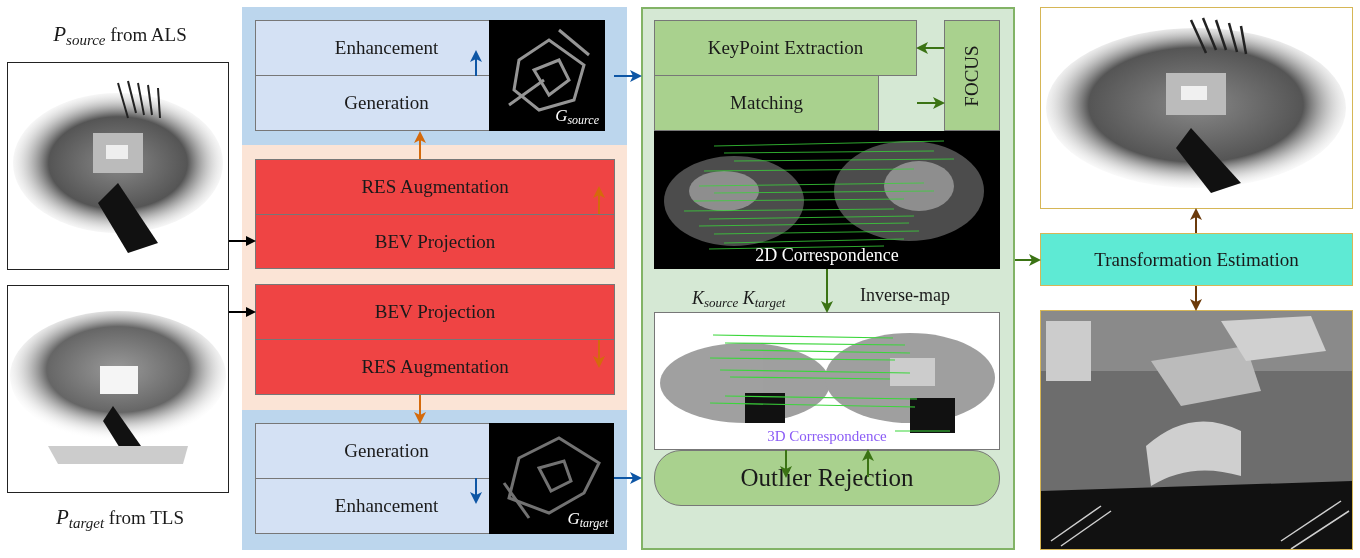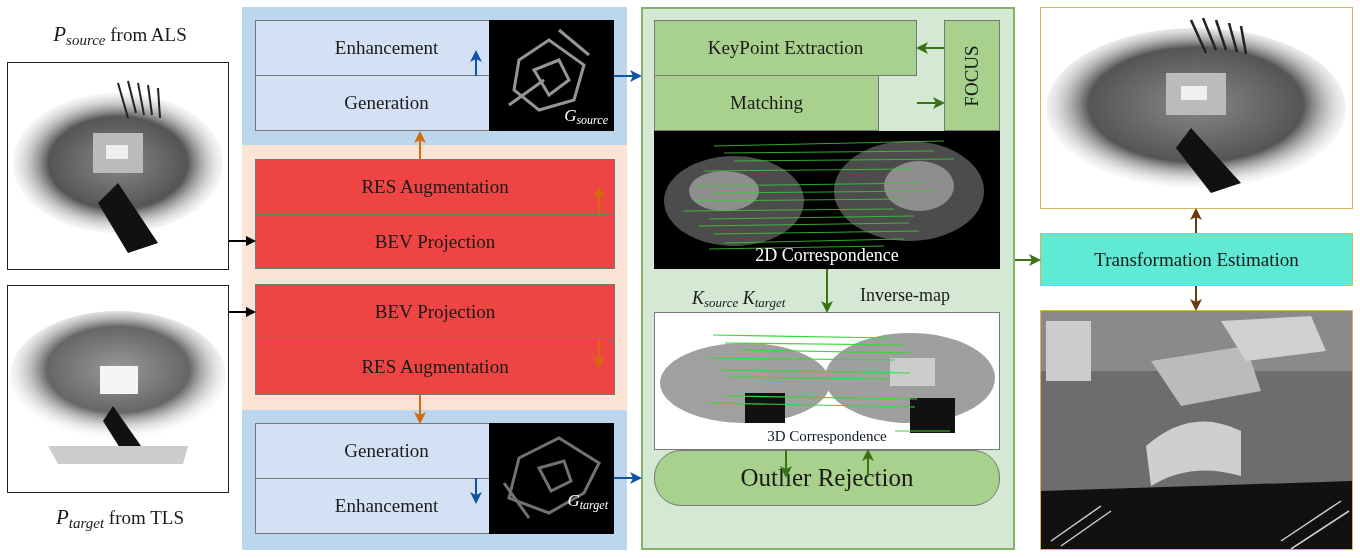--- a/index.html
+++ b/index.html
@@ -78,21 +78,21 @@
 <div class="abs panel-blue" style="left:242px;top:7px;width:385px;height:138px;"></div>
 <div class="abs panel-orange" style="left:242px;top:145px;width:385px;height:265px;"></div>
 <div class="abs panel-blue" style="left:242px;top:410px;width:385px;height:140px;"></div>
 
 <div class="abs box box-blue" style="left:255px;top:20px;width:235px;height:56px;">
   <span>Enhancement</span>
 </div>
 <div class="abs box box-blue" style="left:255px;top:75px;width:235px;height:56px;">
   <span>Generation</span>
 </div>
-<div class="abs blackimg" style="left:489px;top:20px;width:125px;height:111px;">
+<div class="abs blackimg" style="left:489px;top:20px;width:116px;height:111px;">
   <svg width="125" height="111">
     <g fill="none" stroke="#bbb" stroke-width="3" opacity="0.8">
       <path d="M30 40 L60 20 L95 45 L85 80 L50 90 L25 70 Z"></path>
       <path d="M45 50 L70 40 L80 60 L60 75 Z"></path>
       <line x1="20" y1="85" x2="55" y2="60"></line>
       <line x1="70" y1="10" x2="100" y2="35"></line>
     </g>
   </svg>
   <div class="abs label-white" style="right:6px;bottom:3px;">
     <i>G</i><sub>source</sub>
@@ -119,21 +119,21 @@
   <span>Enhancement</span>
 </div>
 <div class="abs blackimg" style="left:489px;top:423px;width:125px;height:111px;">
   <svg width="125" height="111">
     <g fill="none" stroke="#999" stroke-width="3" opacity="0.75">
       <path d="M30 35 L70 15 L110 40 L95 70 L60 90 L20 75 Z"></path>
       <path d="M50 45 L75 38 L82 58 L62 68 Z"></path>
       <line x1="15" y1="60" x2="40" y2="95"></line>
     </g>
   </svg>
-  <div class="abs label-white" style="right:6px;bottom:21px;">
+  <div class="abs label-white" style="right:6px;bottom:3px;">
     <i>G</i><sub>target</sub>
   </div>
 </div>
 
 <div class="abs panel-green" style="left:641px;top:7px;width:374px;height:543px;"></div>
 <div class="abs box box-green" style="left:654px;top:20px;width:263px;height:56px;">
   <span>KeyPoint Extraction</span>
 </div>
 <div class="abs box box-green" style="left:654px;top:75px;width:225px;height:56px;">
   <span>Matching</span>
@@ -190,21 +190,21 @@
         <line x1="70" y1="30" x2="250" y2="32"></line>
       <line x1="85" y1="37" x2="255" y2="40"></line>
         <line x1="55" y1="45" x2="240" y2="47"></line>
       <line x1="65" y1="57" x2="255" y2="60"></line>
         <line x1="75" y1="64" x2="235" y2="66"></line>
       <line x1="70" y1="83" x2="262" y2="86"></line>
         <line x1="55" y1="90" x2="260" y2="94"></line>
       <line x1="240" y1="118" x2="295" y2="118"></line>
     </g>
   </svg>
-  <div class="abs" style="left:0;right:0;bottom:4px;text-align:center;font-size:15px;color:#0f172a;">3D Correspondence</div>
+  <div class="abs" style="left:0;right:0;bottom:4px;text-align:center;font-size:15px;color:#8b5cf6;">3D Correspondence</div>
 </div>
 
 <div class="abs box box-green" style="left:654px;top:450px;width:346px;height:56px;font-size:25px;border-radius:27px;">
   <span>Outlier Rejection</span>
 </div>
 
 <div class="abs imgframe" style="left:1040px;top:7px;width:313px;height:202px;">
   <svg width="313" height="202">
     <defs>
         <radialGradient id="go1" cx="50%" cy="48%" r="55%">

